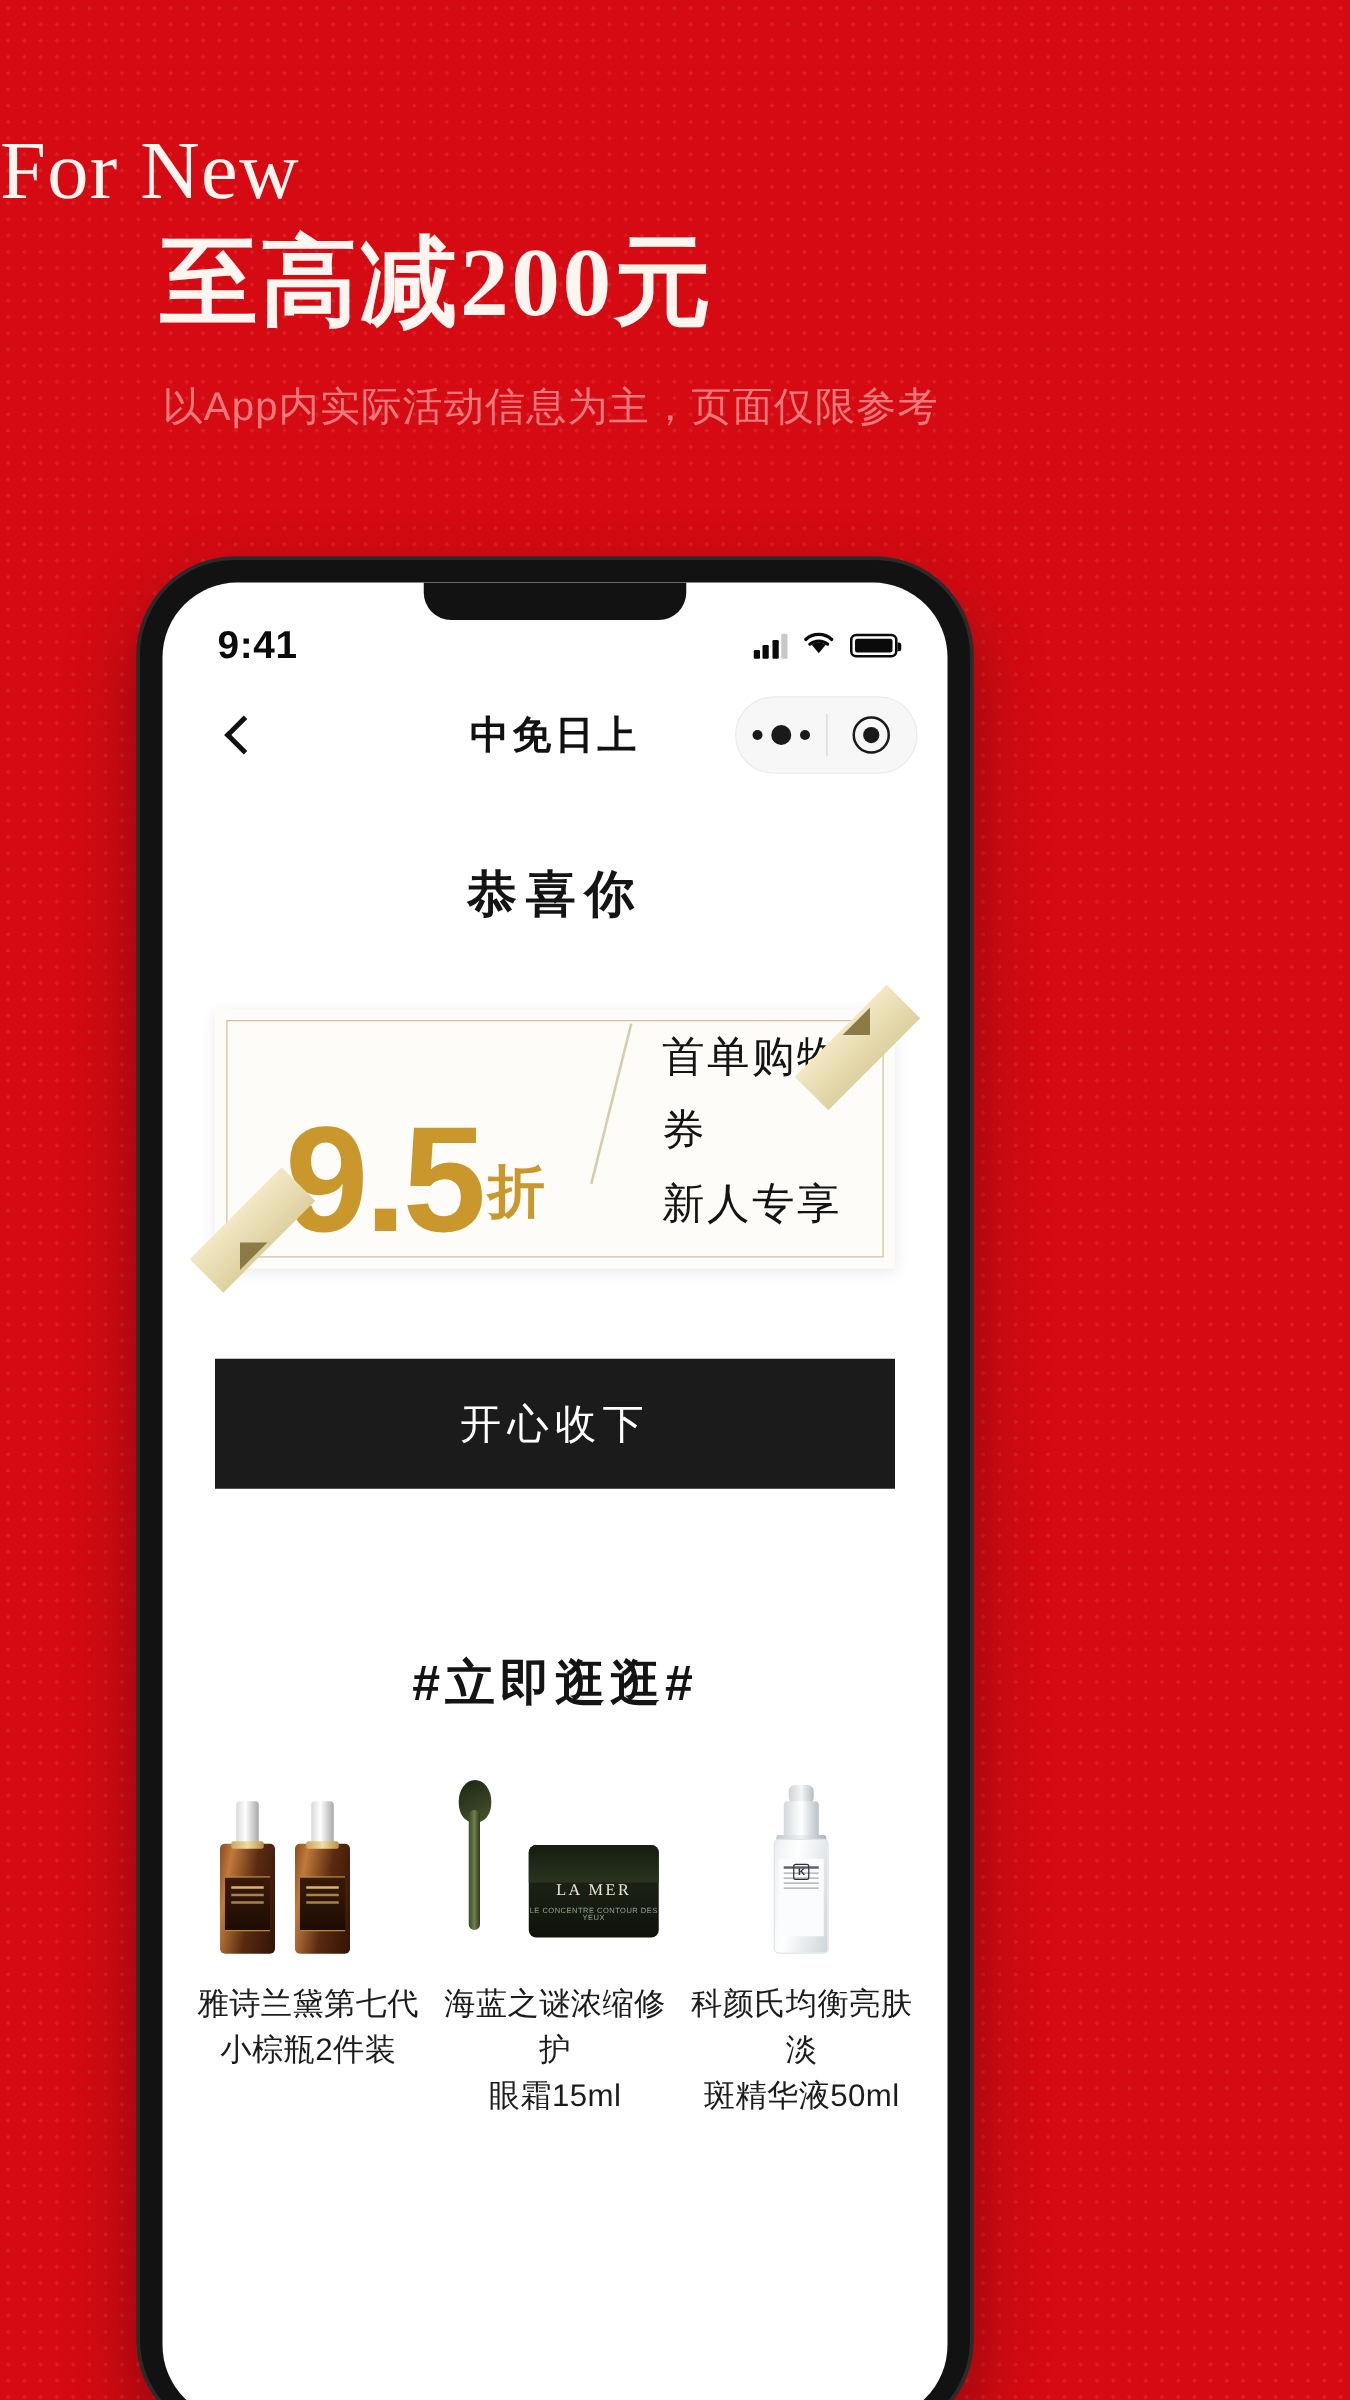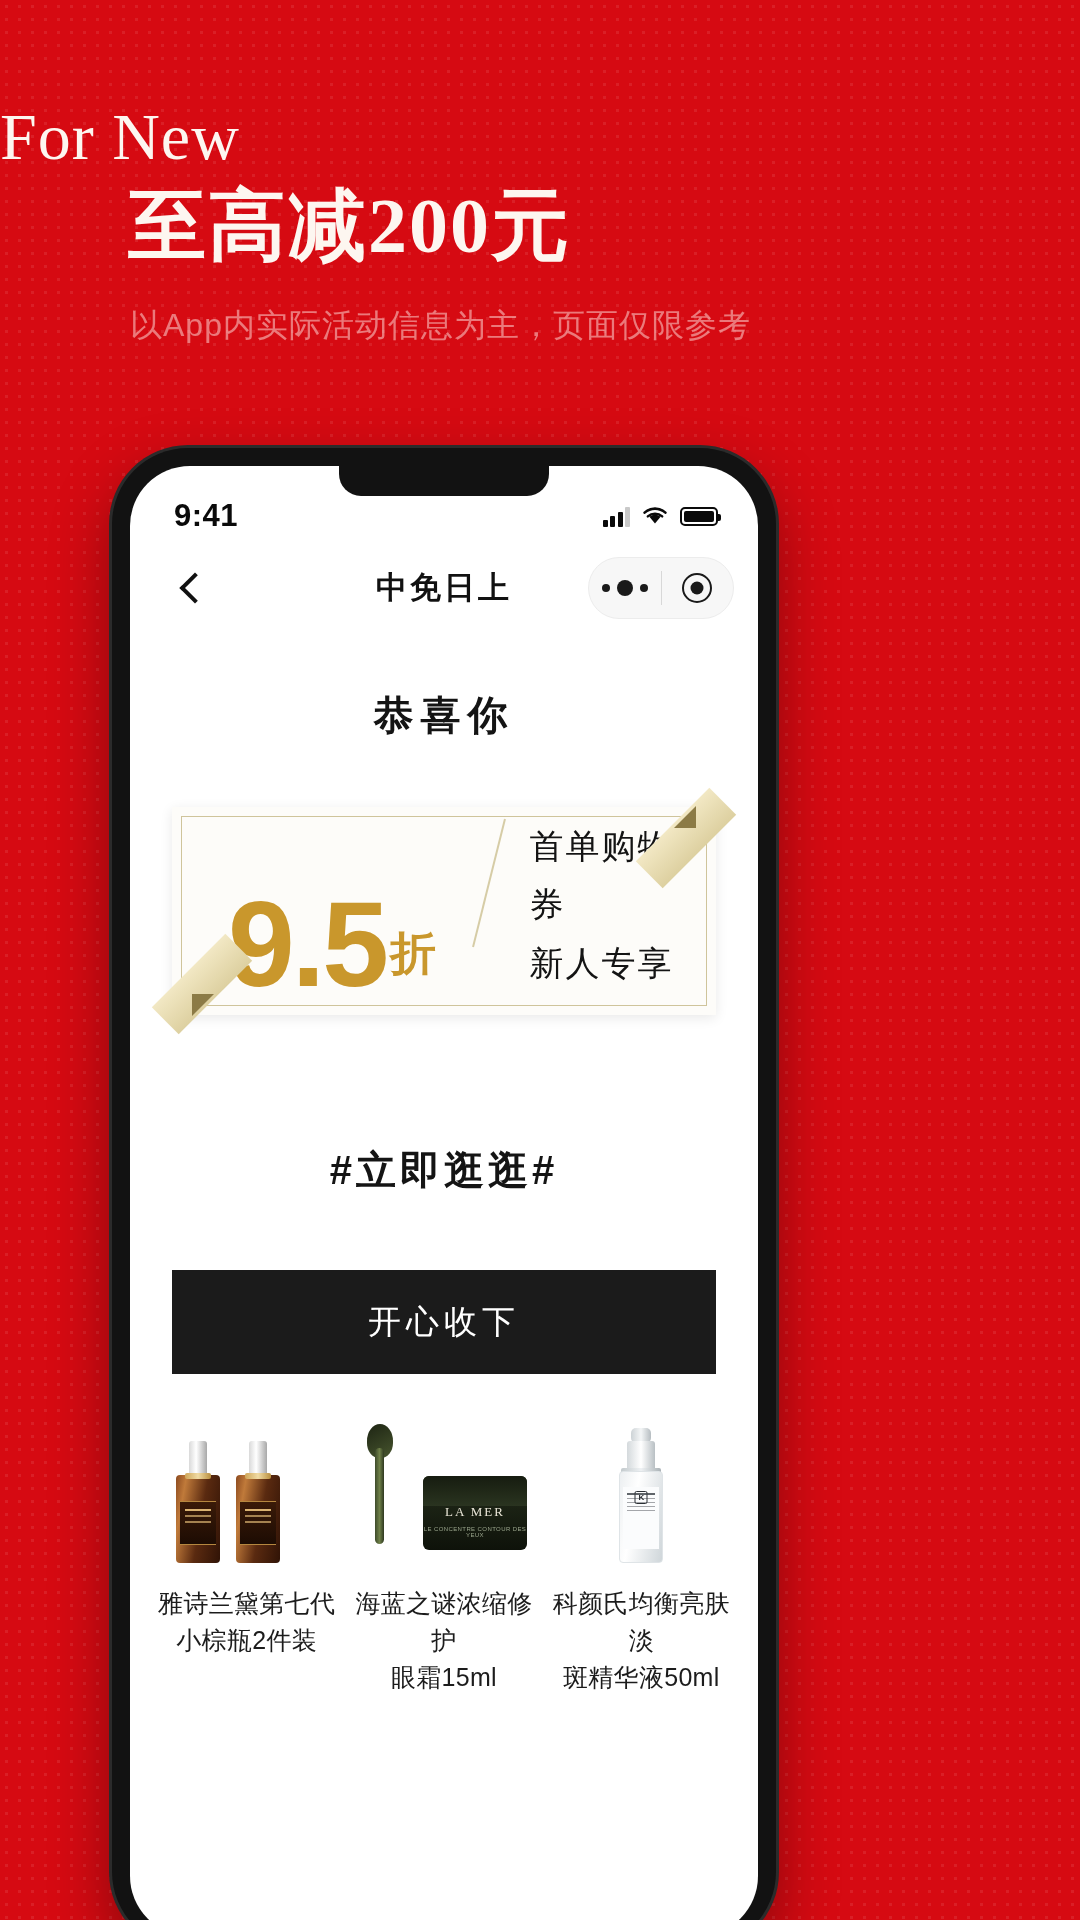--- a/index.html
+++ b/index.html
@@ -375,25 +375,25 @@
             <span id="coupon-unit">折</span>
           </div>
           <div id="coupon-sep"></div>
           <div id="coupon-right">
             <div class="coupon-line">首单购物券</div>
             <div class="coupon-line">新人专享</div>
           </div>
         </div>
       </div>
 
-      <div id="section-head">#立即逛逛#</div>
-
       <div id="cta">
         <span id="cta-label">开心收下</span>
       </div>
+
+      <div id="section-head">#立即逛逛#</div>
 
       <div id="products">
 
         <div class="product">
           <div class="prod-img">
             <div class="el-bottle el-b1">
               <div class="el-cap"></div>
               <div class="el-body"></div>
               <div class="el-collar"></div>
               <div class="el-label">

